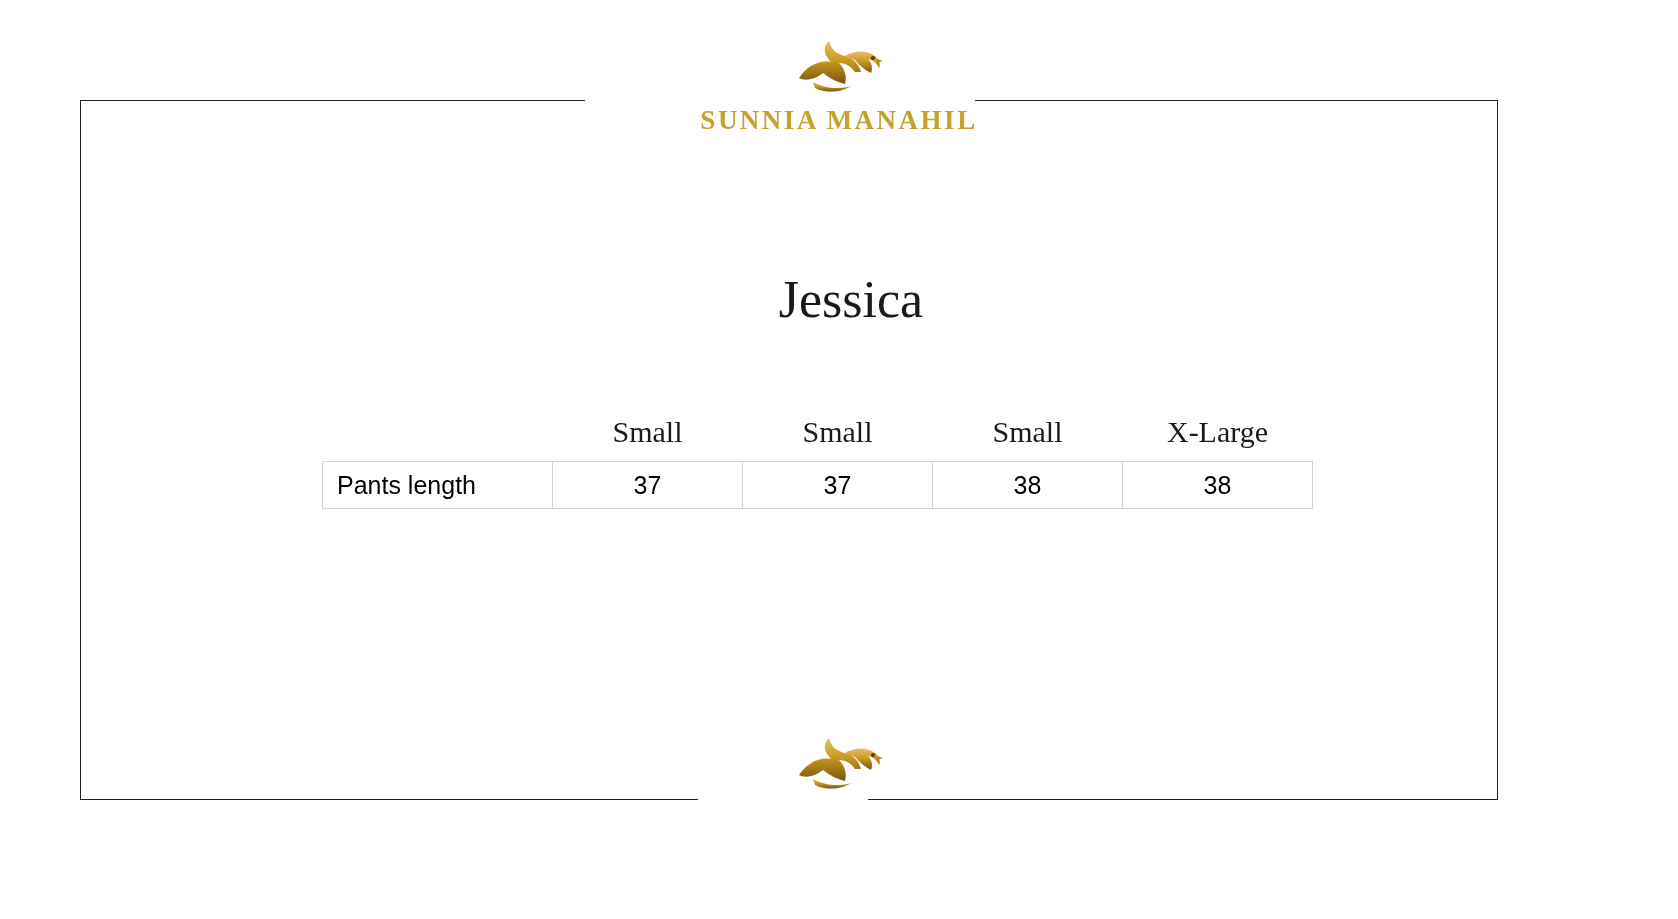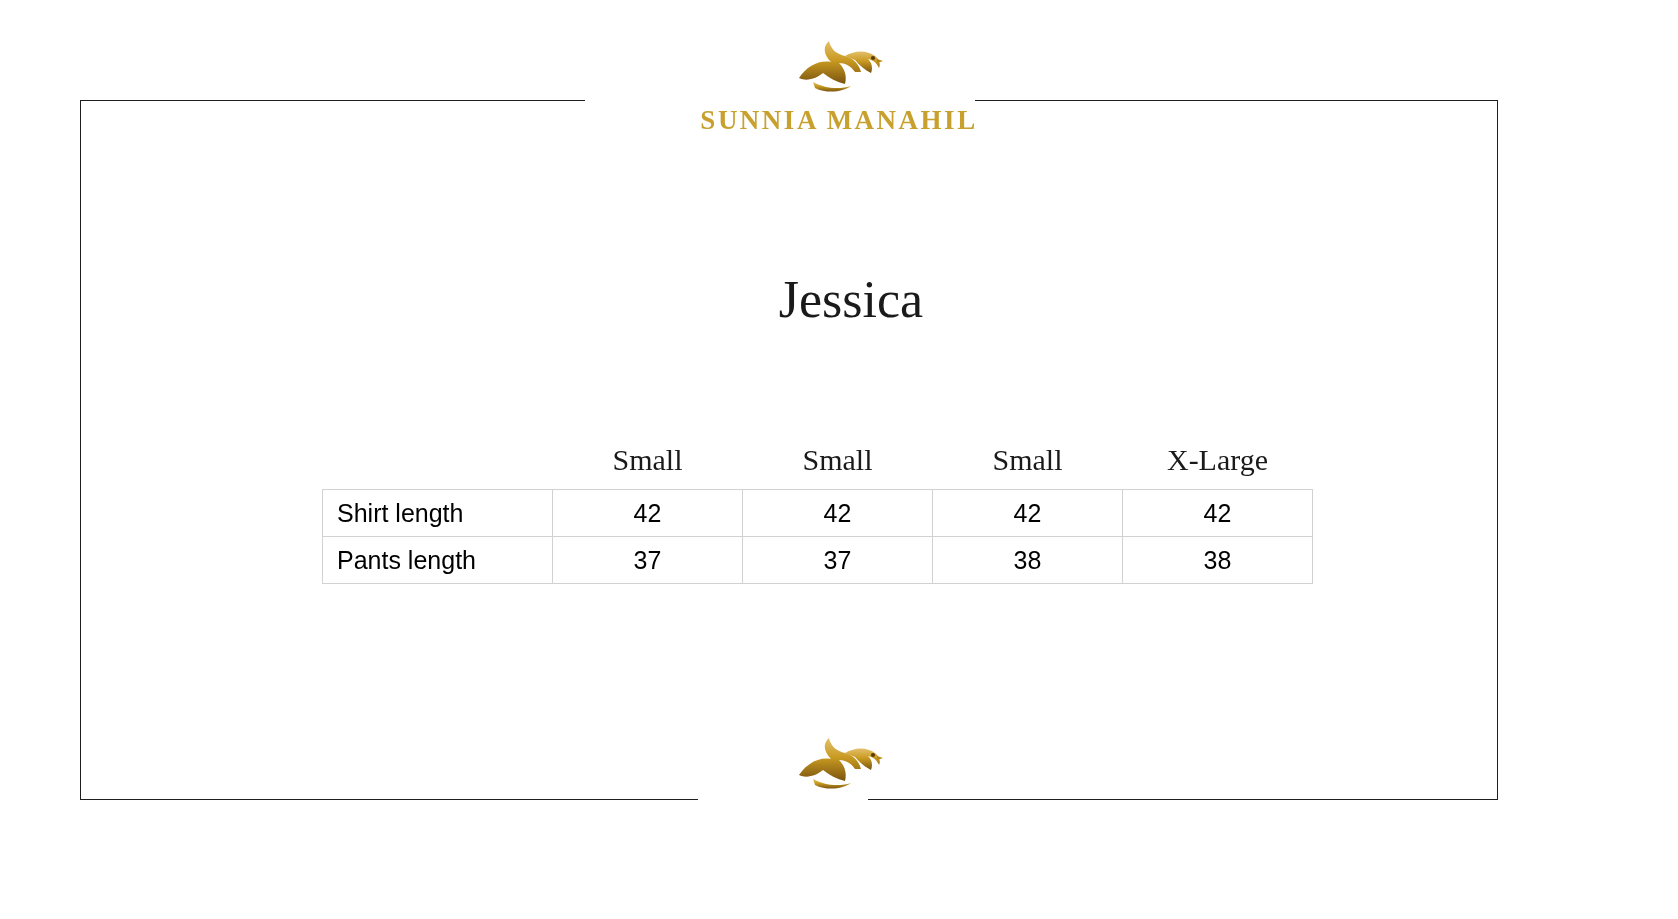--- a/index.html
+++ b/index.html
@@ -102,21 +102,20 @@
   .table-wrap {
     position: absolute;
     left: 322px;
     top: 415px;
     width: 1000px;
   }
   table.size-table {
     border-collapse: collapse;
     table-layout: fixed;
     width: 990px;
-    margin-top: 28px;
   }
   table.size-table col.label-col { width: 230px; }
   table.size-table col.val-col   { width: 190px; }
 
   table.size-table thead th {
     font-family: "Liberation Serif", serif;
     font-size: 30px;
     font-weight: normal;
     color: #1a1a1a;
     padding: 0 0 12px 0;
@@ -184,27 +183,20 @@
       <tr>
         <th class="corner"></th>
         <th>Small</th>
         <th>Small</th>
         <th>Small</th>
         <th>X-Large</th>
       </tr>
     </thead>
     <tbody>
       <tr>
-        <td class="row-label">Shirt length</td>
-        <td>42</td>
-        <td>42</td>
-        <td>42</td>
-        <td>42</td>
-      </tr>
-      <tr>
         <td class="row-label">Pants length</td>
         <td>37</td>
         <td>37</td>
         <td>38</td>
         <td>38</td>
       </tr>
     </tbody>
   </table>
 </div>
 

